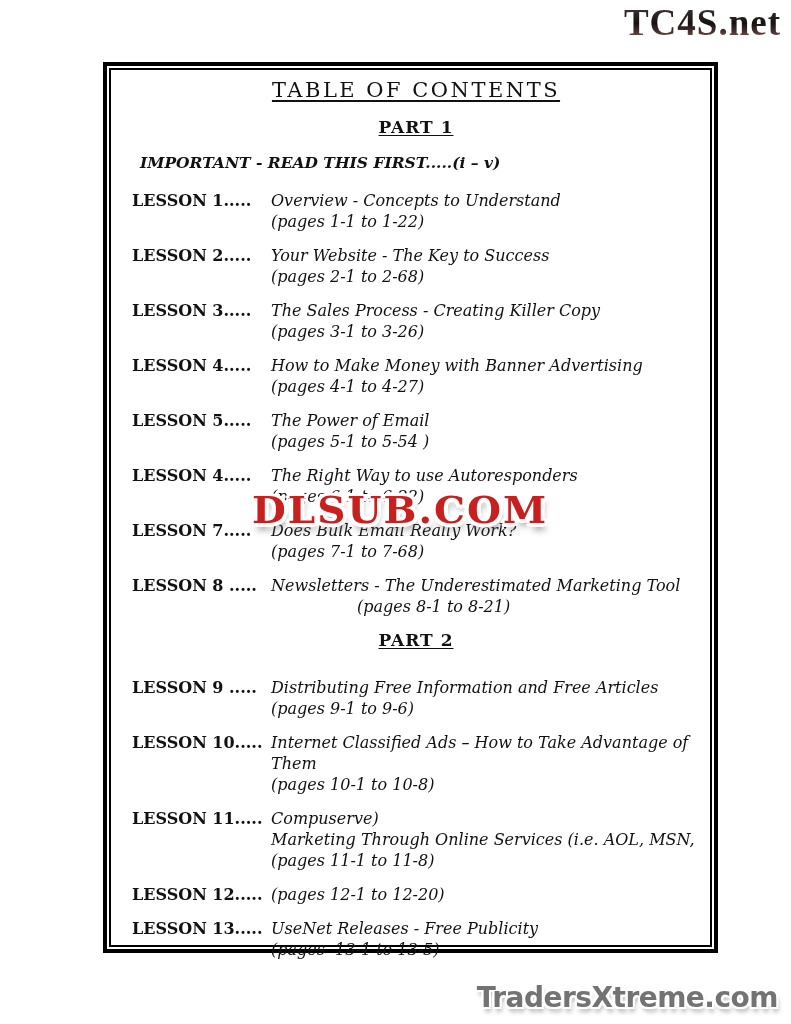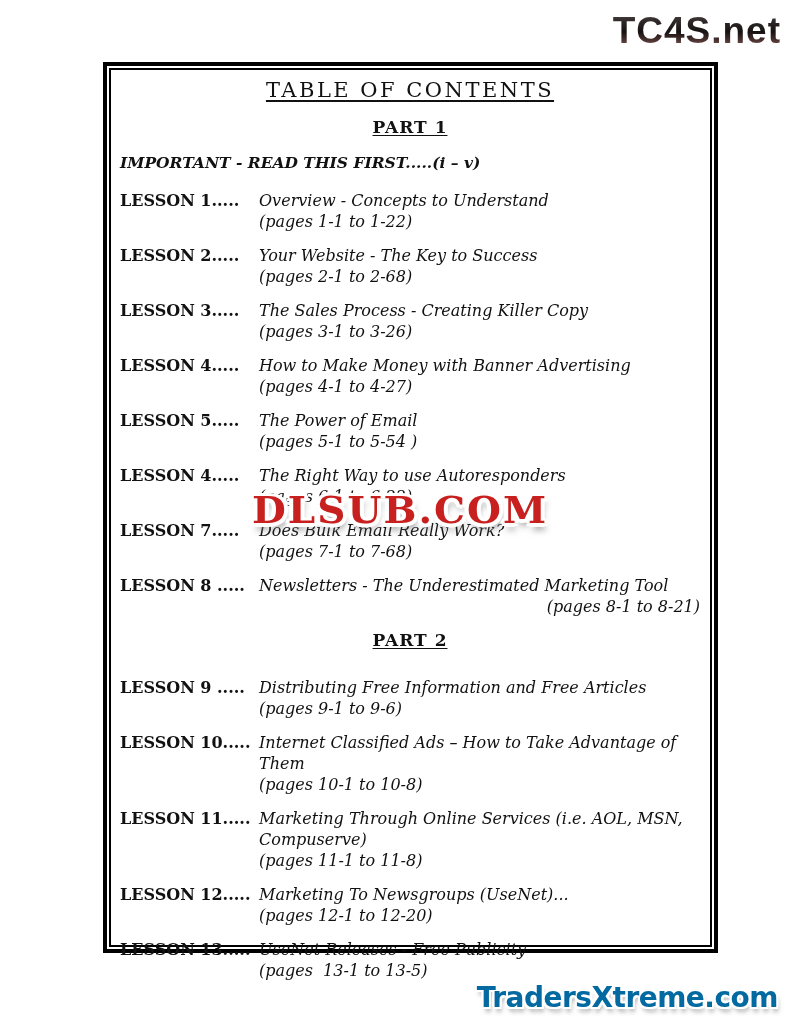--- a/index.html
+++ b/index.html
@@ -7,37 +7,37 @@
   body {
     position:relative;
     background:#ffffff;
     font-family:"DejaVu Serif", serif;
     color:#111;
     overflow:hidden;
   }
 
   
   .header-logo {
-    position:absolute; top:10px; right:10px;
-    font-family:Liberation Sans, sans-serif;
+    position:absolute; top:1px; right:10px;
+    font-family:Liberation Serif, serif;
     font-weight:900; font-size:37px; letter-spacing:1px;
     background:linear-gradient(180deg,#5a5252 0%,#2e2727 28%,#171212 52%,#4a3230 72%,#8a5d57 88%,#a87b73 100%);
     -webkit-background-clip:text; background-clip:text; color:transparent;
     filter:blur(.2px);
   }
 
   
   .toc-box {
     position:absolute; left:103px; top:62px; width:615px; height:891px;
     border:4px solid #000;
   }
   .toc-inner {
     position:absolute; inset:2px;
     border:2px solid #000;
-    padding:8px 10px 0 9px;
+    padding:8px 10px 0 21px;
   }
 
   .toc-title {
     text-align:center;
     font-size:21px; letter-spacing:2.5px;
     text-decoration:underline;
     text-underline-offset:3px;
     margin-bottom:15px;
   }
   .part-heading {
@@ -46,57 +46,58 @@
     text-decoration:underline;
     text-underline-offset:2px;
     margin-bottom:16px;
   }
   .part2-heading { margin-top:1px; margin-bottom:27px; }
 
   .important-note {
     font-weight:bold; font-style:italic;
     font-size:15.5px;
     margin-bottom:18px;
+    margin-left:8px;
   }
 
   .lesson {
     display:flex;
     margin-bottom:13px;
     line-height:21px;
     font-size:16px;
   }
   .llabel {
     flex:0 0 139px;
     font-weight:bold;
     white-space:nowrap;
   }
   .ldesc { flex:1; font-style:italic; }
   .lpages { white-space:pre-wrap; }
-  .center-pages { padding-left:86px;text-align:right; }
+  .center-pages { padding-left:86px; }
 
   
   .watermark {
     position:absolute; left:252px; top:487px;
     font-family:"DejaVu Serif", serif;
     font-weight:bold; font-size:39px; letter-spacing:2px;
     color:#c8201e;
     text-shadow:
       -3px -3px 0 #fff, 3px -3px 0 #fff, -3px 3px 0 #fff, 3px 3px 0 #fff,
       -4px 0 0 #fff, 4px 0 0 #fff, 0 -4px 0 #fff, 0 4px 0 #fff,
       -3px 0 0 #fff, 3px 0 0 #fff, 0 -3px 0 #fff, 0 3px 0 #fff,
       2px 7px 6px rgba(110,110,110,.65);
     transform:scaleY(.96);
   }
 
   
   .footer-logo {
     position:absolute; top:981px; right:13px;
     font-family:"DejaVu Sans", sans-serif;
     font-weight:bold; font-size:28px; letter-spacing:-0.5px;
-    color:#0369a1;
+    color:#737373;
     text-shadow:
       -2px -2px 0 #fff, 2px -2px 0 #fff, -2px 2px 0 #fff, 2px 2px 0 #fff,
       -2px 0 0 #fff, 2px 0 0 #fff, 0 -2px 0 #fff, 0 2px 0 #fff,
       2px 5px 4px rgba(120,120,120,.55);
   }
 </style>
 </head>
 <body>
 
 <div class="header-logo">TC4S.net</div>
@@ -188,30 +189,29 @@
       <div class="llabel">LESSON 10.....</div>
       <div class="ldesc">
         <div>Internet Classified Ads – How to Take Advantage of Them</div>
         <div class="lpages">(pages 10-1 to 10-8)</div>
       </div>
     </div>
 
     <div class="lesson">
       <div class="llabel">LESSON 11.....</div>
       <div class="ldesc">
+        <div>Compuserve)</div>
         <div>Marketing Through Online Services (i.e. AOL, MSN,</div>
-        <div>Compuserve)</div>
         <div class="lpages">(pages 11-1 to 11-8)</div>
       </div>
     </div>
 
     <div class="lesson">
       <div class="llabel">LESSON 12.....</div>
       <div class="ldesc">
-        <div>Marketing To Newsgroups (UseNet)...</div>
         <div class="lpages">(pages 12-1 to 12-20)</div>
       </div>
     </div>
 
     <div class="lesson">
       <div class="llabel">LESSON 13.....</div>
       <div class="ldesc">
         <div>UseNet Releases - Free Publicity</div>
         <div class="lpages">(pages  13-1 to 13-5)</div>
       </div>

